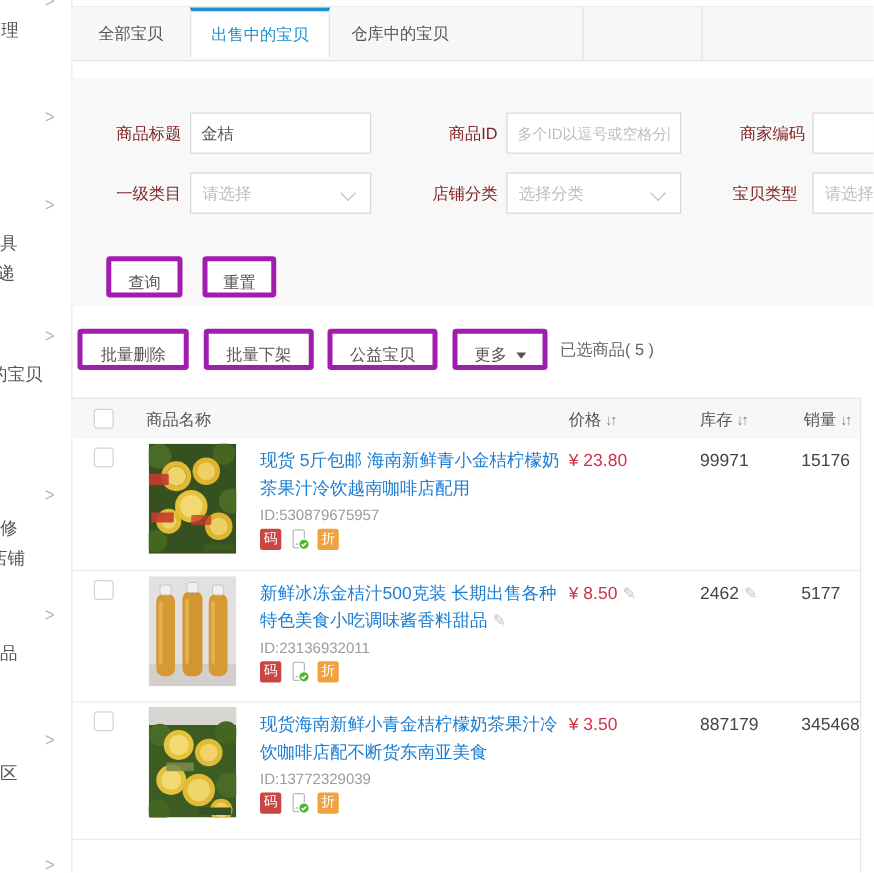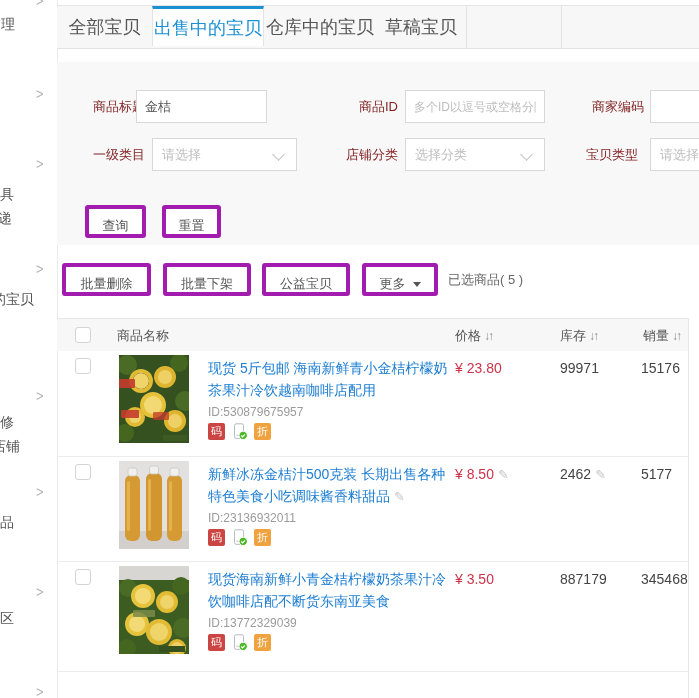--- a/index.html
+++ b/index.html
@@ -9,21 +9,21 @@
     font-family:"Liberation Sans","DejaVu Sans",sans-serif;
     font-size:13px;
   }
   
   .sidebar{position:absolute;left:0;top:0;width:57px;height:698px;border-right:1px solid #eaeaea;overflow:hidden;background:#fff;}
   .sfrag{position:absolute;font-size:14px;color:#555;white-space:nowrap;}
   .schev{position:absolute;font-size:13px;color:#b3b3b3;transform:scaleY(1.15);}
   
   .topline{position:absolute;left:57px;top:5px;width:642px;height:1px;background:#e5e5e5;}
   .tabbar{position:absolute;left:57px;top:6px;width:642px;height:42px;background:#f7f7f8;border-bottom:1px solid #e3e3e3;}
-  .tab{position:absolute;top:0;height:42px;line-height:42px;text-align:center;color:#555;font-size:18px;cursor:pointer;}
+  .tab{position:absolute;top:0;height:42px;line-height:42px;text-align:center;color:#555;font-size:13px;cursor:pointer;}
   .tab.active{background:#fff;border-top:3px solid #1b90d2;border-left:1px solid #e3e3e3;border-right:1px solid #e3e3e3;
     height:40px;line-height:38px;color:#1b90d2;box-sizing:border-box;top:0;z-index:2;}
   .tabdiv{position:absolute;top:0;width:1px;height:42px;background:#e3e3e3;}
   
   .filter{position:absolute;left:57px;top:62px;width:642px;height:183px;background:#f8f8f9;}
   .flabel{position:absolute;height:33px;line-height:33px;color:#7f1d1d;text-align:right;}
   .finput{position:absolute;height:33px;box-sizing:border-box;border:1px solid #d8d8d8;background:#fff;
     font-family:inherit;font-size:13px;color:#555;padding:0 8px;outline:none;}
   .finput::placeholder{color:#bdbdbd;font-size:12px;}
   .fselect{position:absolute;height:33px;box-sizing:border-box;border:1px solid #d8d8d8;background:#fff;
@@ -73,29 +73,28 @@
   <div class="schev" style="left:36px;top:584px;">&gt;</div>
   <div class="sfrag" style="left:0px;top:610px;">区</div>
   <div class="schev" style="left:36px;top:684px;">&gt;</div>
 </div>
 
 <div class="topline"></div>
 <div class="tabbar">
   <div class="tab" style="left:0;width:95px;">全部宝贝</div>
   <div class="tab active" style="left:95px;width:112px;">出售中的宝贝</div>
   <div class="tab" style="left:207px;width:112px;">仓库中的宝贝</div>
-  <div class="tab" style="left:319px;width:90px;">草稿宝贝</div>
   <div class="tabdiv" style="left:409px;"></div>
   <div class="tabdiv" style="left:504px;"></div>
 </div>
 
 <div class="filter"></div>
 
 <div class="flabel" style="left:85px;top:90px;width:60px;">商品标题</div>
-<input class="finput" style="left: 136px; top: 90px; width: 131px;" value="金桔">
+<input class="finput" style="left: 152px; top: 90px; width: 145px;" value="金桔">
 
 <div class="flabel" style="left:333px;top:90px;width:65px;">商品ID</div>
 <input class="finput" style="left: 405px; top: 90px; width: 140px;" placeholder="多个ID以逗号或空格分隔">
 
 <div class="flabel" style="left:580px;top:90px;width:64px;">商家编码</div>
 <input class="finput" style="left: 650px; top: 90px; width: 90px;">
 
 <div class="flabel" style="left:85px;top:138px;width:60px;">一级类目</div>
 <div class="fselect" style="left:152px;top:138px;width:145px;">
   <span>请选择</span>

